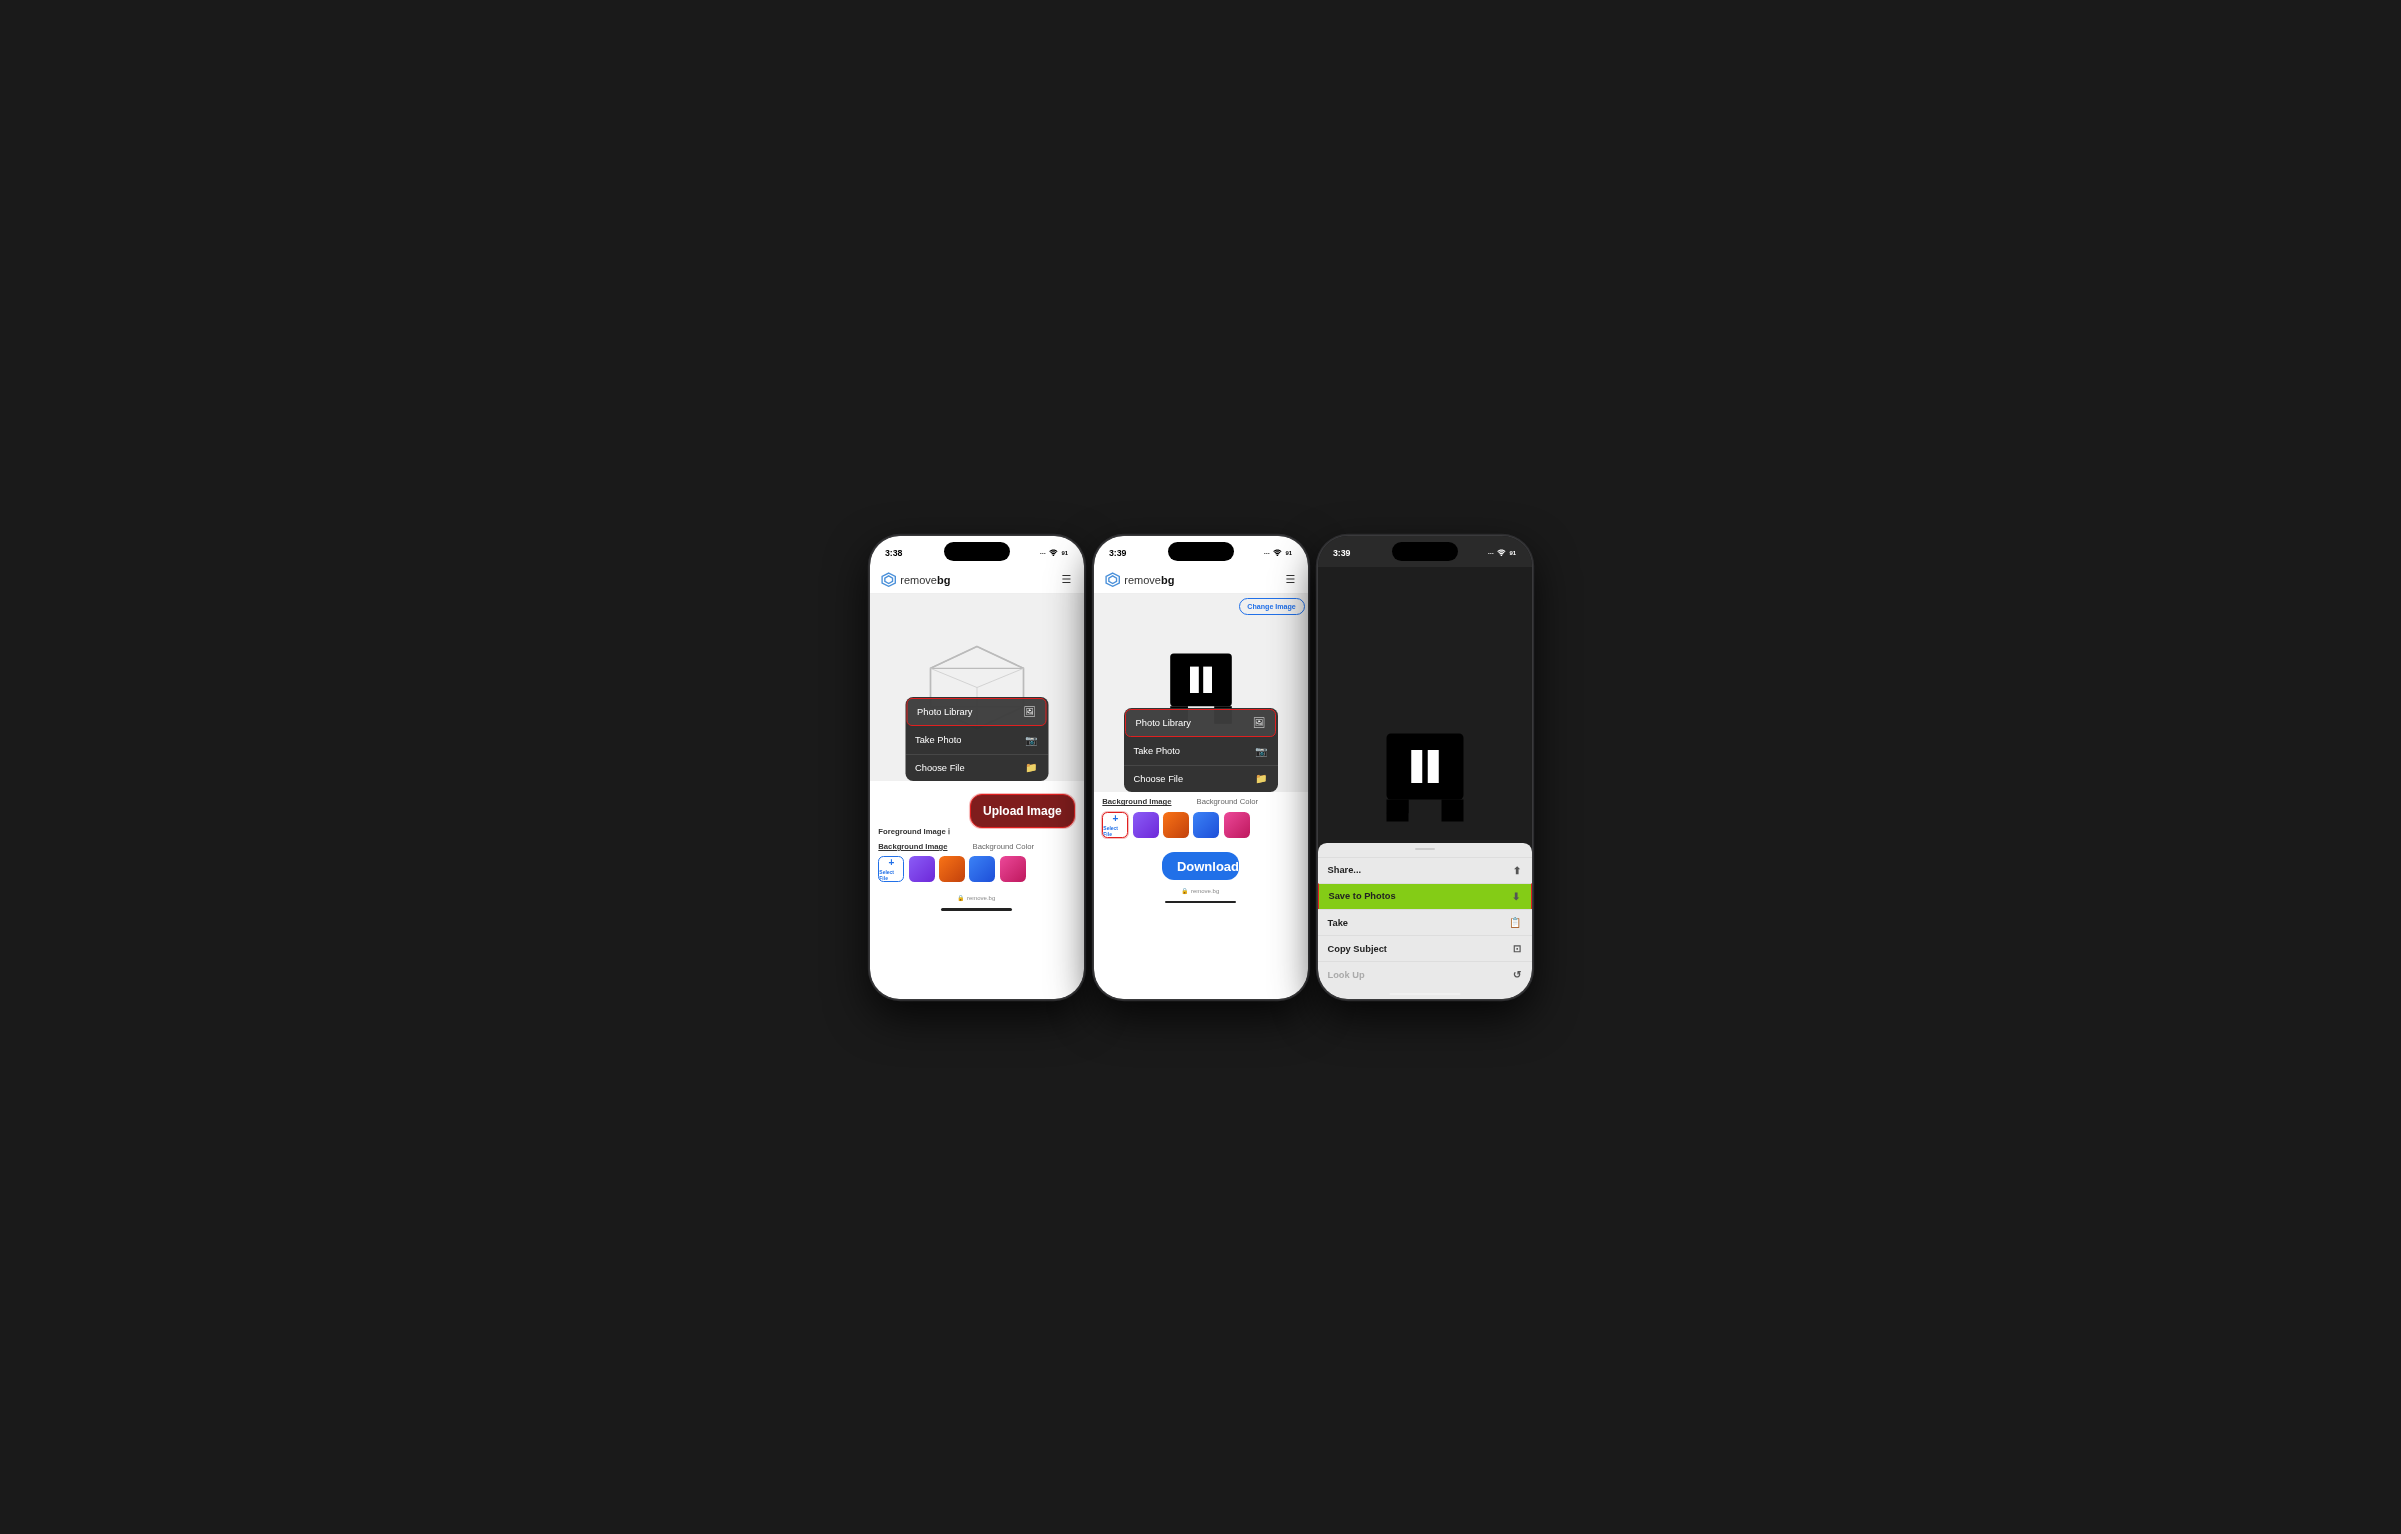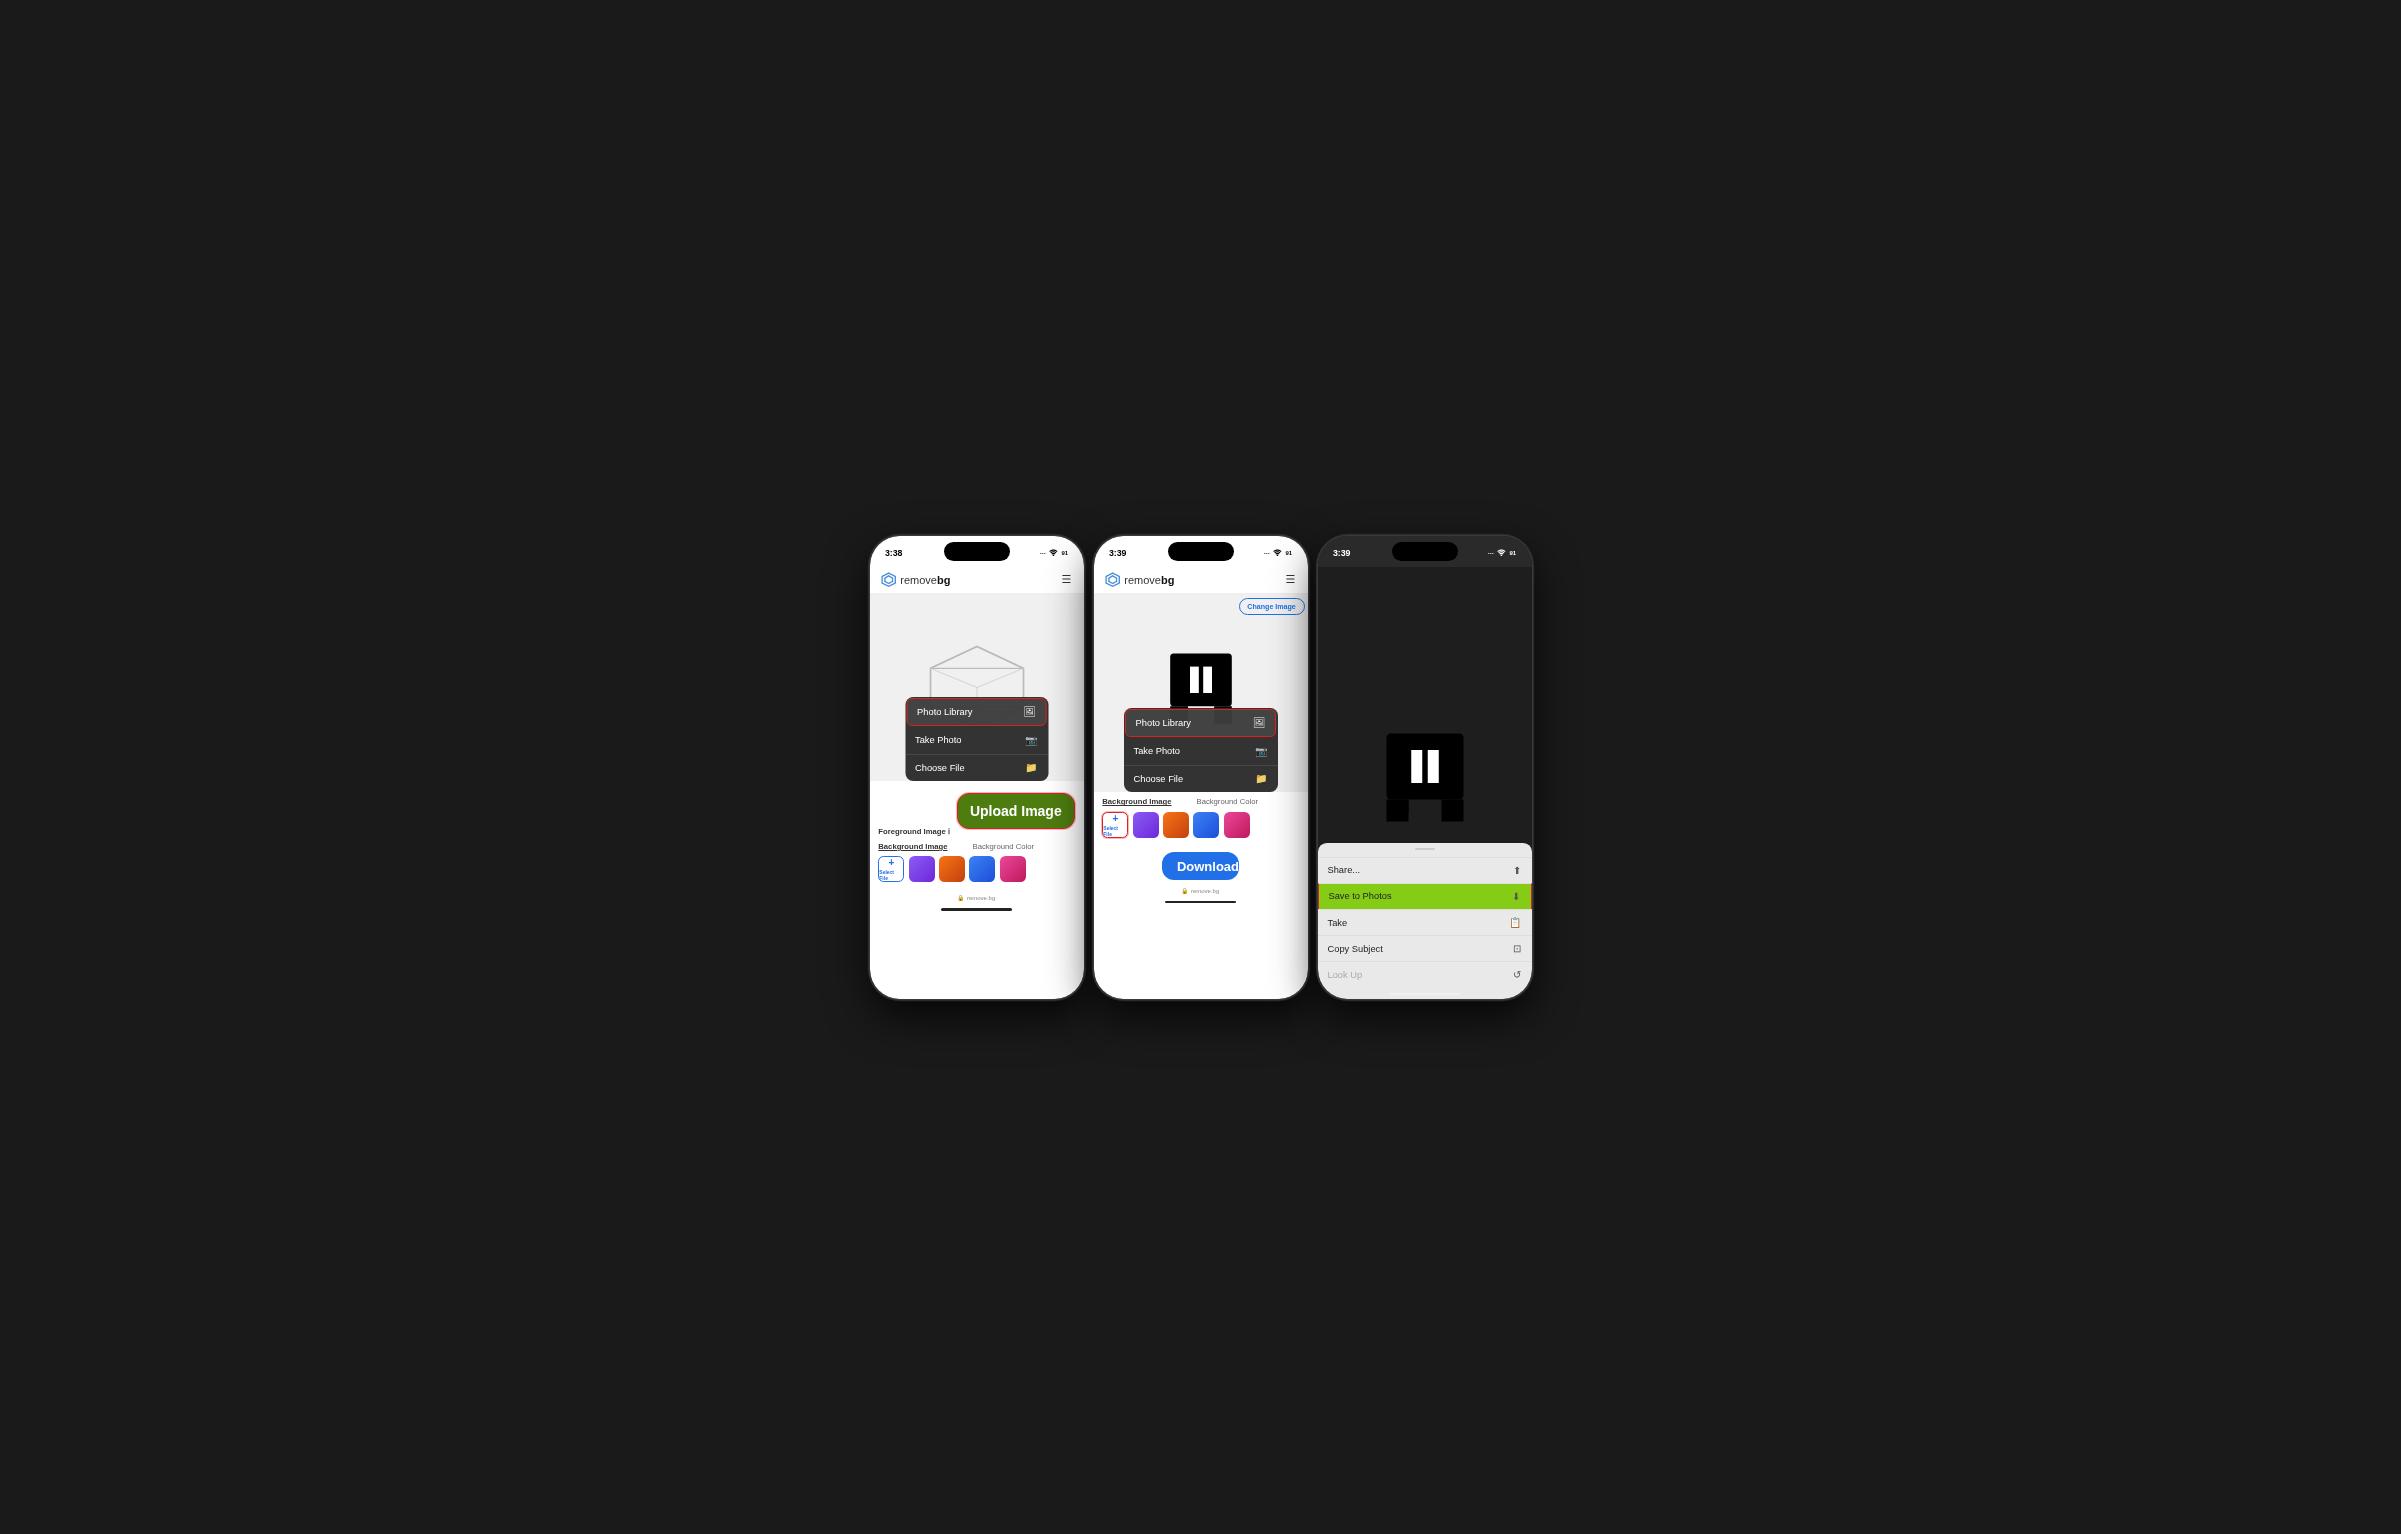--- a/index.html
+++ b/index.html
@@ -170,26 +170,26 @@
       align-items: center;
       margin-bottom: 5.5px;
     }
     .foreground-label {
       font-size: 7.7px;
       font-weight: 600;
       color: #333;
       margin-top: 40px;
     }
     .upload-btn {
-      background: #4d7c0f;
+      background: #7f1d1d;
       color: #fff;
       border: none;
       border-radius: 12px;
       padding: 9px 12px;
-      font-size: 14px;
+      font-size: 12px;
       font-weight: 600;
       cursor: pointer;
     }
     .upload-btn.outlined {
       background: transparent;
       border: 1.1px solid #2170e8;
       color: #2170e8;
     }
     .upload-btn.highlighted {
       border: 1.6px solid #e02020;
@@ -295,20 +295,21 @@
       margin: 4.4px auto 6.6px;
     }
     .share-row {
       display: flex;
       justify-content: space-between;
       align-items: center;
       padding: 7.1px 10px;
       font-size: 9.3px;
       color: #222;
       border-top: 0.5px solid #ddd;
+      font-weight: bold;
     }
     .share-row.highlighted {
       background: #84cc16;
       border-left: 1.6px solid #e02020;
       border-right: 1.6px solid #e02020;
     }
     .share-row.disabled { color: #aaa; }
     .share-row-icon { font-size: 10px; color: #555; }
 
     

